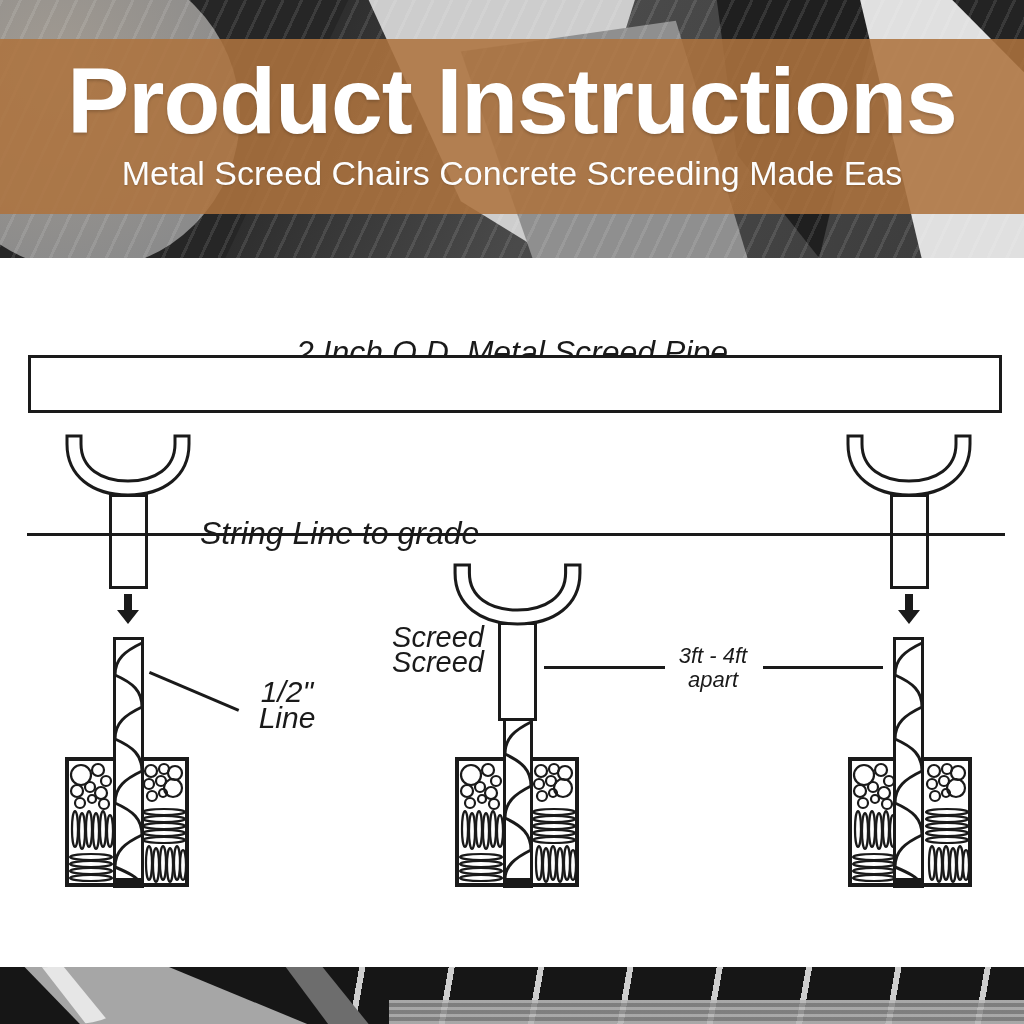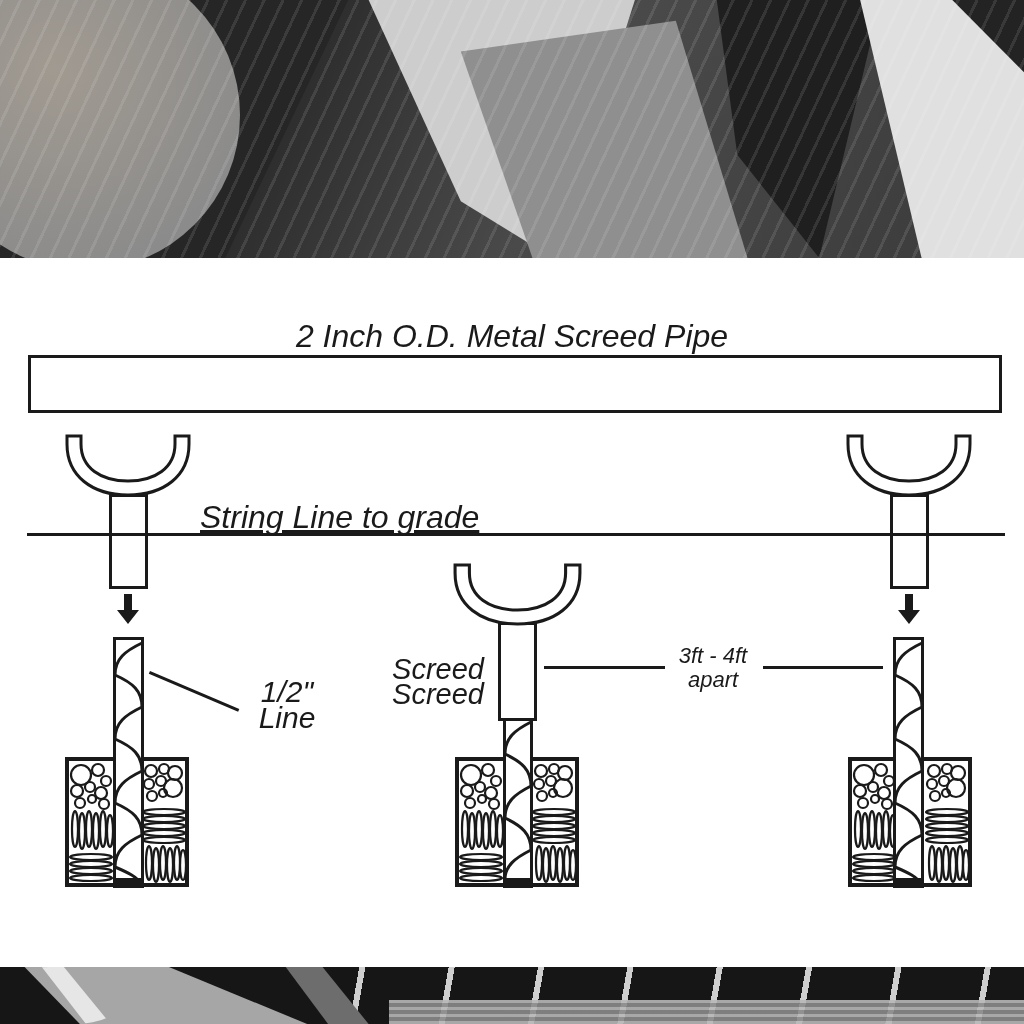--- a/index.html
+++ b/index.html
@@ -29,45 +29,45 @@
                     background:repeating-linear-gradient(115deg, rgba(255,255,255,0.10) 0 3px, rgba(255,255,255,0) 3px 17px); }
 
   .banner { position:absolute; left:0; top:39px; width:1024px; height:175px;
             background:rgba(173,115,62,0.87); text-align:center; }
   .banner-title { margin-top:16px; font-size:93px; line-height:1.0; font-weight:bold;
                   letter-spacing:-1px; color:#ffffff; text-shadow:0 2px 3px rgba(0,0,0,0.18); }
   .banner-sub   { margin-top:8px; font-size:34px; line-height:1.0; font-weight:normal;
                   color:#fdfdfd; text-shadow:0 1px 2px rgba(0,0,0,0.15); }
 
   
-  .lbl { position:absolute; font-style:italic; color:#1a1a1a; white-space:nowrap; }
+  .lbl { position:absolute; font-style:italic; color:#1a1a1a; white-space:nowrap;margin-top:16px; }
   .pipe-label  { left:0; top:318px; width:1024px; text-align:center; font-size:32px; }
   .pipe        { position:absolute; left:28px; top:355px; width:974px; height:58px;
                  background:#fff; border:3px solid #1a1a1a; }
   .string-line { position:absolute; left:27px; top:533px; width:978px; height:3px; background:#1a1a1a; }
-  .string-label{ left:200px; top:499px; font-size:32px;text-decoration:underline; }
+  .string-label{ left:200px; top:499px; font-size:32px; }
 
   .stem { position:absolute; background:#fff; border:3px solid #1a1a1a; }
   .cup  { position:absolute; }
 
   .arrow-shaft { position:absolute; width:8px; height:17px; background:#1a1a1a; }
   .arrow-head  { position:absolute; width:0; height:0;
                  border-left:11px solid transparent; border-right:11px solid transparent;
                  border-top:14px solid #1a1a1a; }
 
   .leader { position:absolute; left:150px; top:671px; width:97px; height:3px;
             background:#1a1a1a; transform-origin:0 0; transform:rotate(23deg); }
   .dim-line { position:absolute; top:666px; height:3px; background:#1a1a1a; }
   .dim-left  { left:544px; width:121px; }
   .dim-right { left:763px; width:120px; }
 
   .two-line { position:absolute; width:110px; text-align:center; font-style:italic;
               font-size:30px; line-height:26px; color:#1a1a1a; }
   .rebar-label   { left:232px; top:679px; }
-  .chair-label   { left:383px; top:625px; font-size:29px; line-height:25px;margin-top:32px; }
+  .chair-label   { left:383px; top:625px; font-size:29px; line-height:25px; }
   .spacing-label { left:658px; top:644px; font-size:22px; line-height:24px; }
 
   svg.part { position:absolute; overflow:visible; }
 
   
   .photo-bottom { position:absolute; left:0; top:967px; width:1024px; height:57px;
                   background:#161616; overflow:hidden; }
   .pb-mullions { position:absolute; left:27%; top:0; width:73%; height:100%;
                  background:repeating-linear-gradient(100deg, rgba(0,0,0,0) 0 82px, #cfcfcf 82px 88px); }
   .pb-bottom-band { position:absolute; left:38%; bottom:0; width:62%; height:42%;
@@ -152,20 +152,24 @@
   <div class="photo-top">
     <div class="shape ph-dark-left"></div>
     <div class="shape ph-circle"></div>
     <div class="shape ph-tri-light"></div>
     <div class="shape ph-tri-mid"></div>
     <div class="shape ph-tri-dark"></div>
     <div class="shape ph-wedge-right"></div>
     <div class="shape ph-corner-tr"></div>
     <div class="shape ph-stripes"></div>
 
+    <div class="banner">
+      <div class="banner-title">Product Instructions</div>
+      <div class="banner-sub">Metal Screed Chairs Concrete Screeding Made Eas</div>
+    </div>
   </div>
 
   <div>
 
     <div class="lbl pipe-label">2 Inch O.D. Metal Screed Pipe</div>
     <div class="pipe"></div>
 
     <div class="stem" style="left:109px; top:494px; width:39px; height:95px;"></div>
     <svg class="part cup" style="left:64px; top:434px;" width="128" height="64" viewBox="0 0 128 64">
         <use href="#cup-shape"></use>

